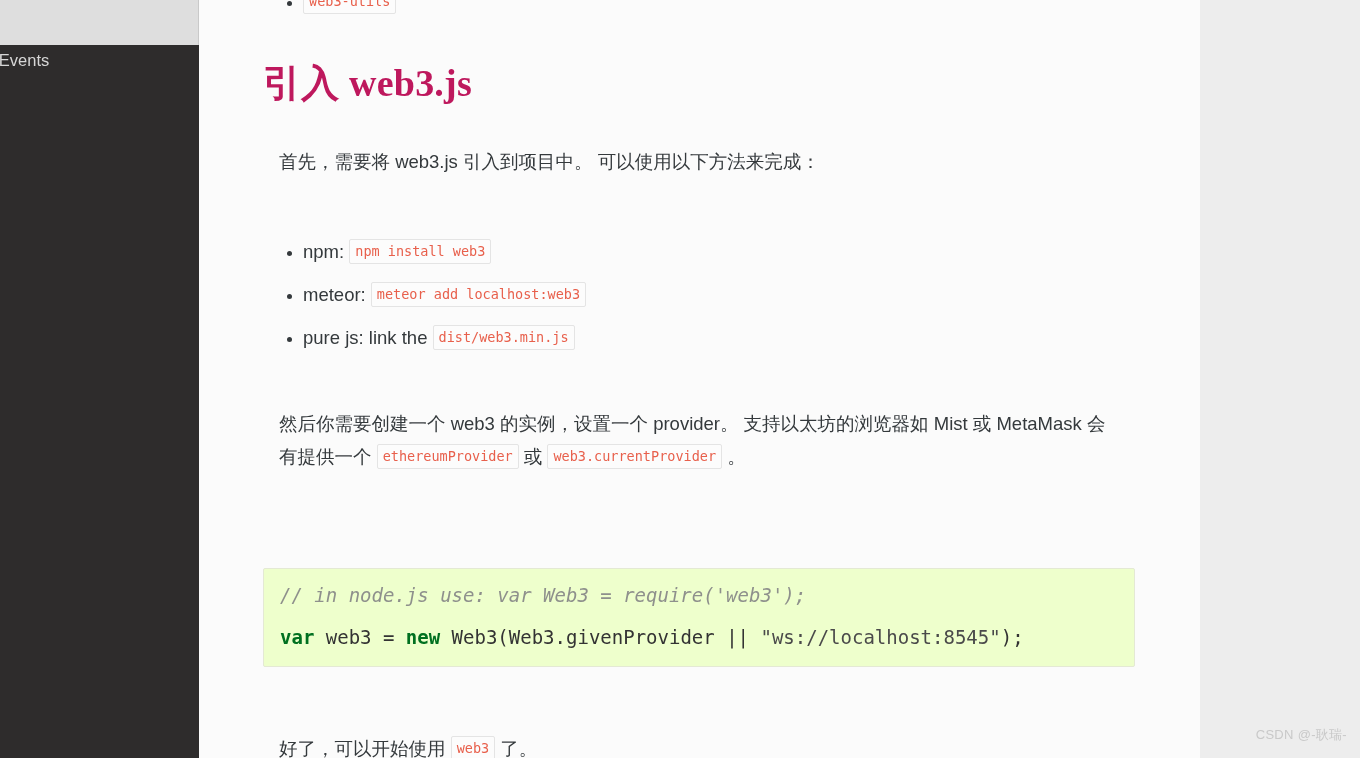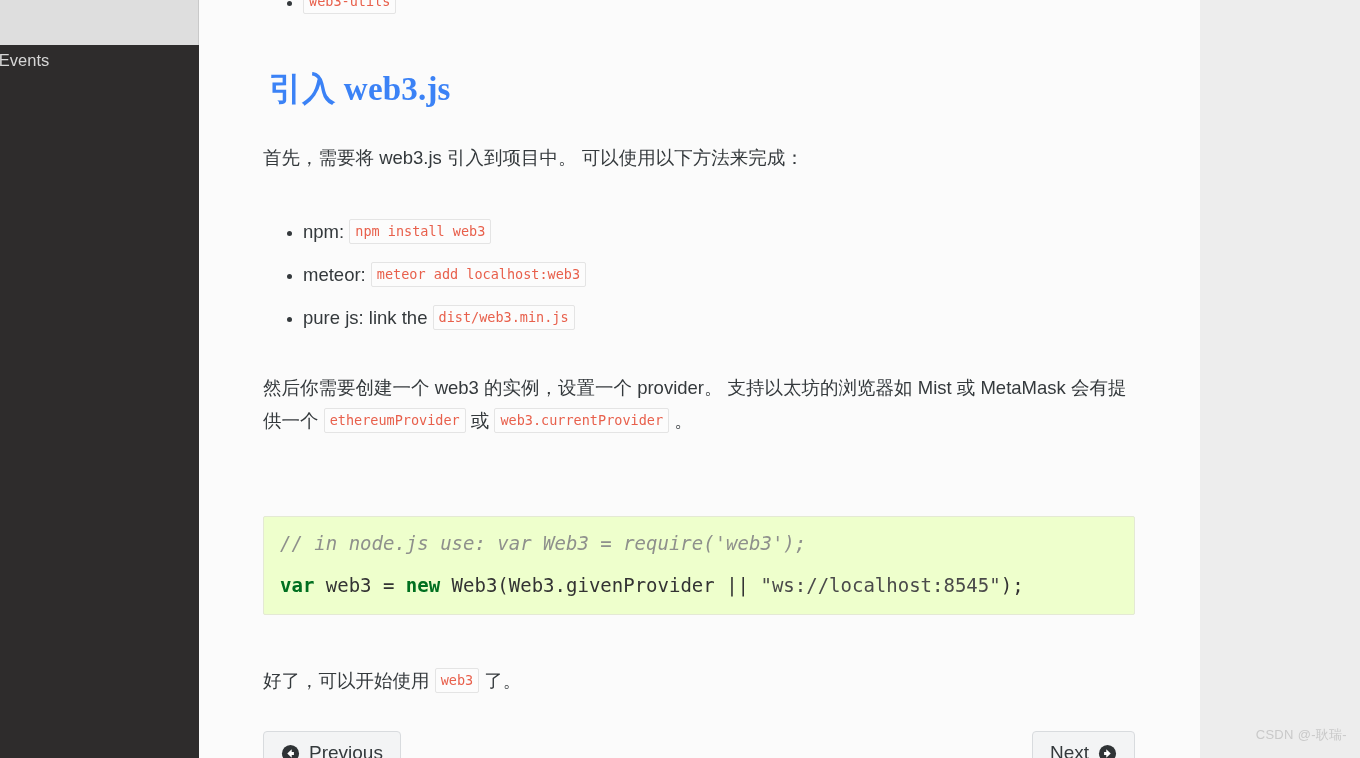--- a/index.html
+++ b/index.html
@@ -96,45 +96,45 @@
   .doc {
     position: absolute;
     left: 64px;   
     top: -26px;
     width: 872px;
     color: #34393c;
   }
 
   
   .doc p {
-    margin: 0;
+    margin: 16px;
     font-size: 18.5px;
     line-height: 33px;
     color: #34393c;
   }
   ul.bullets {
     margin: 0;
     padding: 0 0 0 28px;
     list-style: disc;
   }
   ul.bullets li {
     font-size: 18.5px;
     line-height: 31px;
     color: #34393c;
     margin: 12px;
   }
   ul.bullets li::marker { font-size: 16px; }
 
   h2.section-title {
-    margin: 6px;
+    margin: 0;
     font-family: "Liberation Serif", serif;
     font-weight: bold;
-    font-size: 33px;
+    font-size: 38px;
     line-height: 40px;
-    color: #3b82f6;
+    color: #be185d;
     letter-spacing: .2px;
   }
 
   
   code.inline {
     font-family: "DejaVu Sans Mono", monospace;
     font-size: 13.5px;
     color: #e8604c;
     background: #fcfcfc;
     border: 1px solid #e4e4e4;

